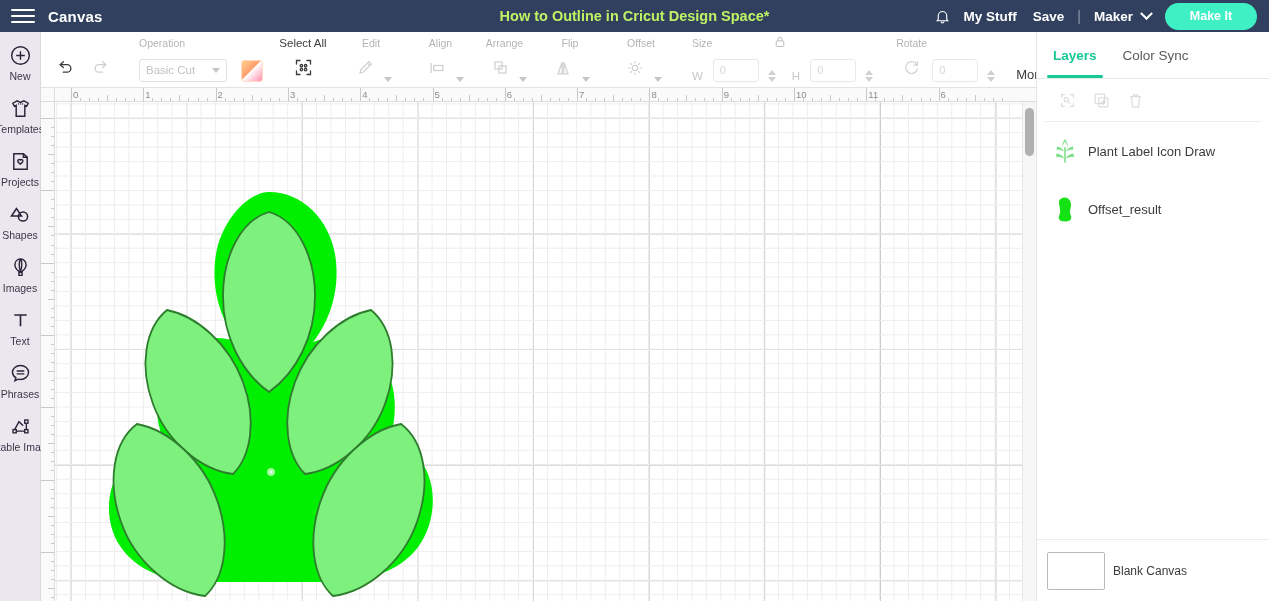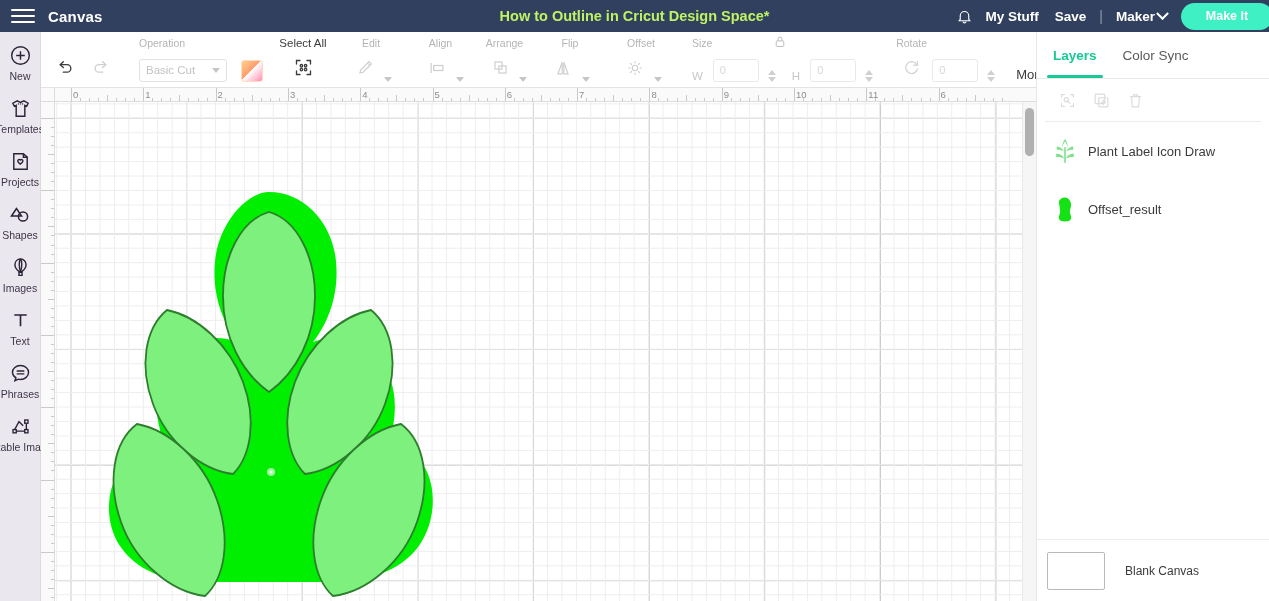--- a/index.html
+++ b/index.html
@@ -27,29 +27,29 @@
     font-size: 15px; font-weight: bold; letter-spacing: .2px;
     margin-left: 2px; color: #ffffff;
   }
   .header-title {
     position: absolute; left: 0; right: 0; text-align: center;
     font-size: 14.5px; font-weight: bold; color: #bef264;
     pointer-events: none;
   }
   .header-right {
     margin-left: auto; display: flex; align-items: center; height: 32px;
-    padding-right: 0px; position: relative; z-index: 3;
+    padding-right: 16px; position: relative; z-index: 3;
   }
   .bell { width: 26px; height: 32px; display: flex; align-items: center; justify-content: center; cursor: pointer; }
   .hdr-link {
     font-size: 13.5px; font-weight: bold; color: #ffffff;
     padding: 0 8px; cursor: pointer; white-space: nowrap;
   }
   .hdr-sep { color: #8e99ae; font-size: 14px; padding: 0 5px; }
-  .maker-sel { display: flex; align-items: center; gap: 3px; padding: 0 6px 0 8px; cursor: pointer; text-align: right; }
+  .maker-sel { display: flex; align-items: center; gap: 9px; padding: 0 6px 0 8px; cursor: pointer; text-align: right; }
   .maker-sel .lbl { font-size: 13.5px; font-weight: bold; }
   .chev { width: 9px; height: 9px; border-right: 2px solid #fff; border-bottom: 2px solid #fff;
           transform: rotate(45deg) translate(-2px,-2px); }
   .make-btn {
     height: 27px; min-width: 92px; margin-left: 8px; margin-right: -4px;
     background: #3ef0c3; color: #ffffff; border-radius: 14px;
     display: flex; align-items: center; justify-content: center;
     font-size: 12.5px; font-weight: bold; cursor: pointer; padding: 0 14px;
   }
 
@@ -173,21 +173,21 @@
   .rp-tool { width: 24px; height: 24px; display: flex; align-items: center; justify-content: center; color: #dcdcdc; cursor: pointer; }
   .rp-divider { height: 1px; background: #ececec; margin: 0 8px; }
   .layer-row { display: flex; align-items: center; height: 58px; padding: 0 14px; cursor: pointer; }
   .layer-thumb { width: 28px; height: 30px; display: flex; align-items: center; justify-content: center; margin-right: 9px; }
   .layer-name { font-size: 13px; color: #3b3b3b; }
   .canvas-row {
     position: absolute; bottom: 0; left: 0; width: 233px; height: 62px;
     border-top: 1px solid #ececec; display: flex; align-items: center; padding-left: 10px;
   }
   .canvas-swatch { width: 58px; height: 38px; border: 1px solid #b9b9b9; background: #fff; border-radius: 2px; }
-  .canvas-lbl { font-size: 12px; color: #3b3b3b; margin-left: 20px; }
+  .canvas-lbl { font-size: 12px; color: #3b3b3b; margin-left: 8px; }
 </style>
 </head>
 <body>
 
 <div class="app">
 
   <div class="header">
     <div class="hamburger">
       <span></span>
         <span></span>

